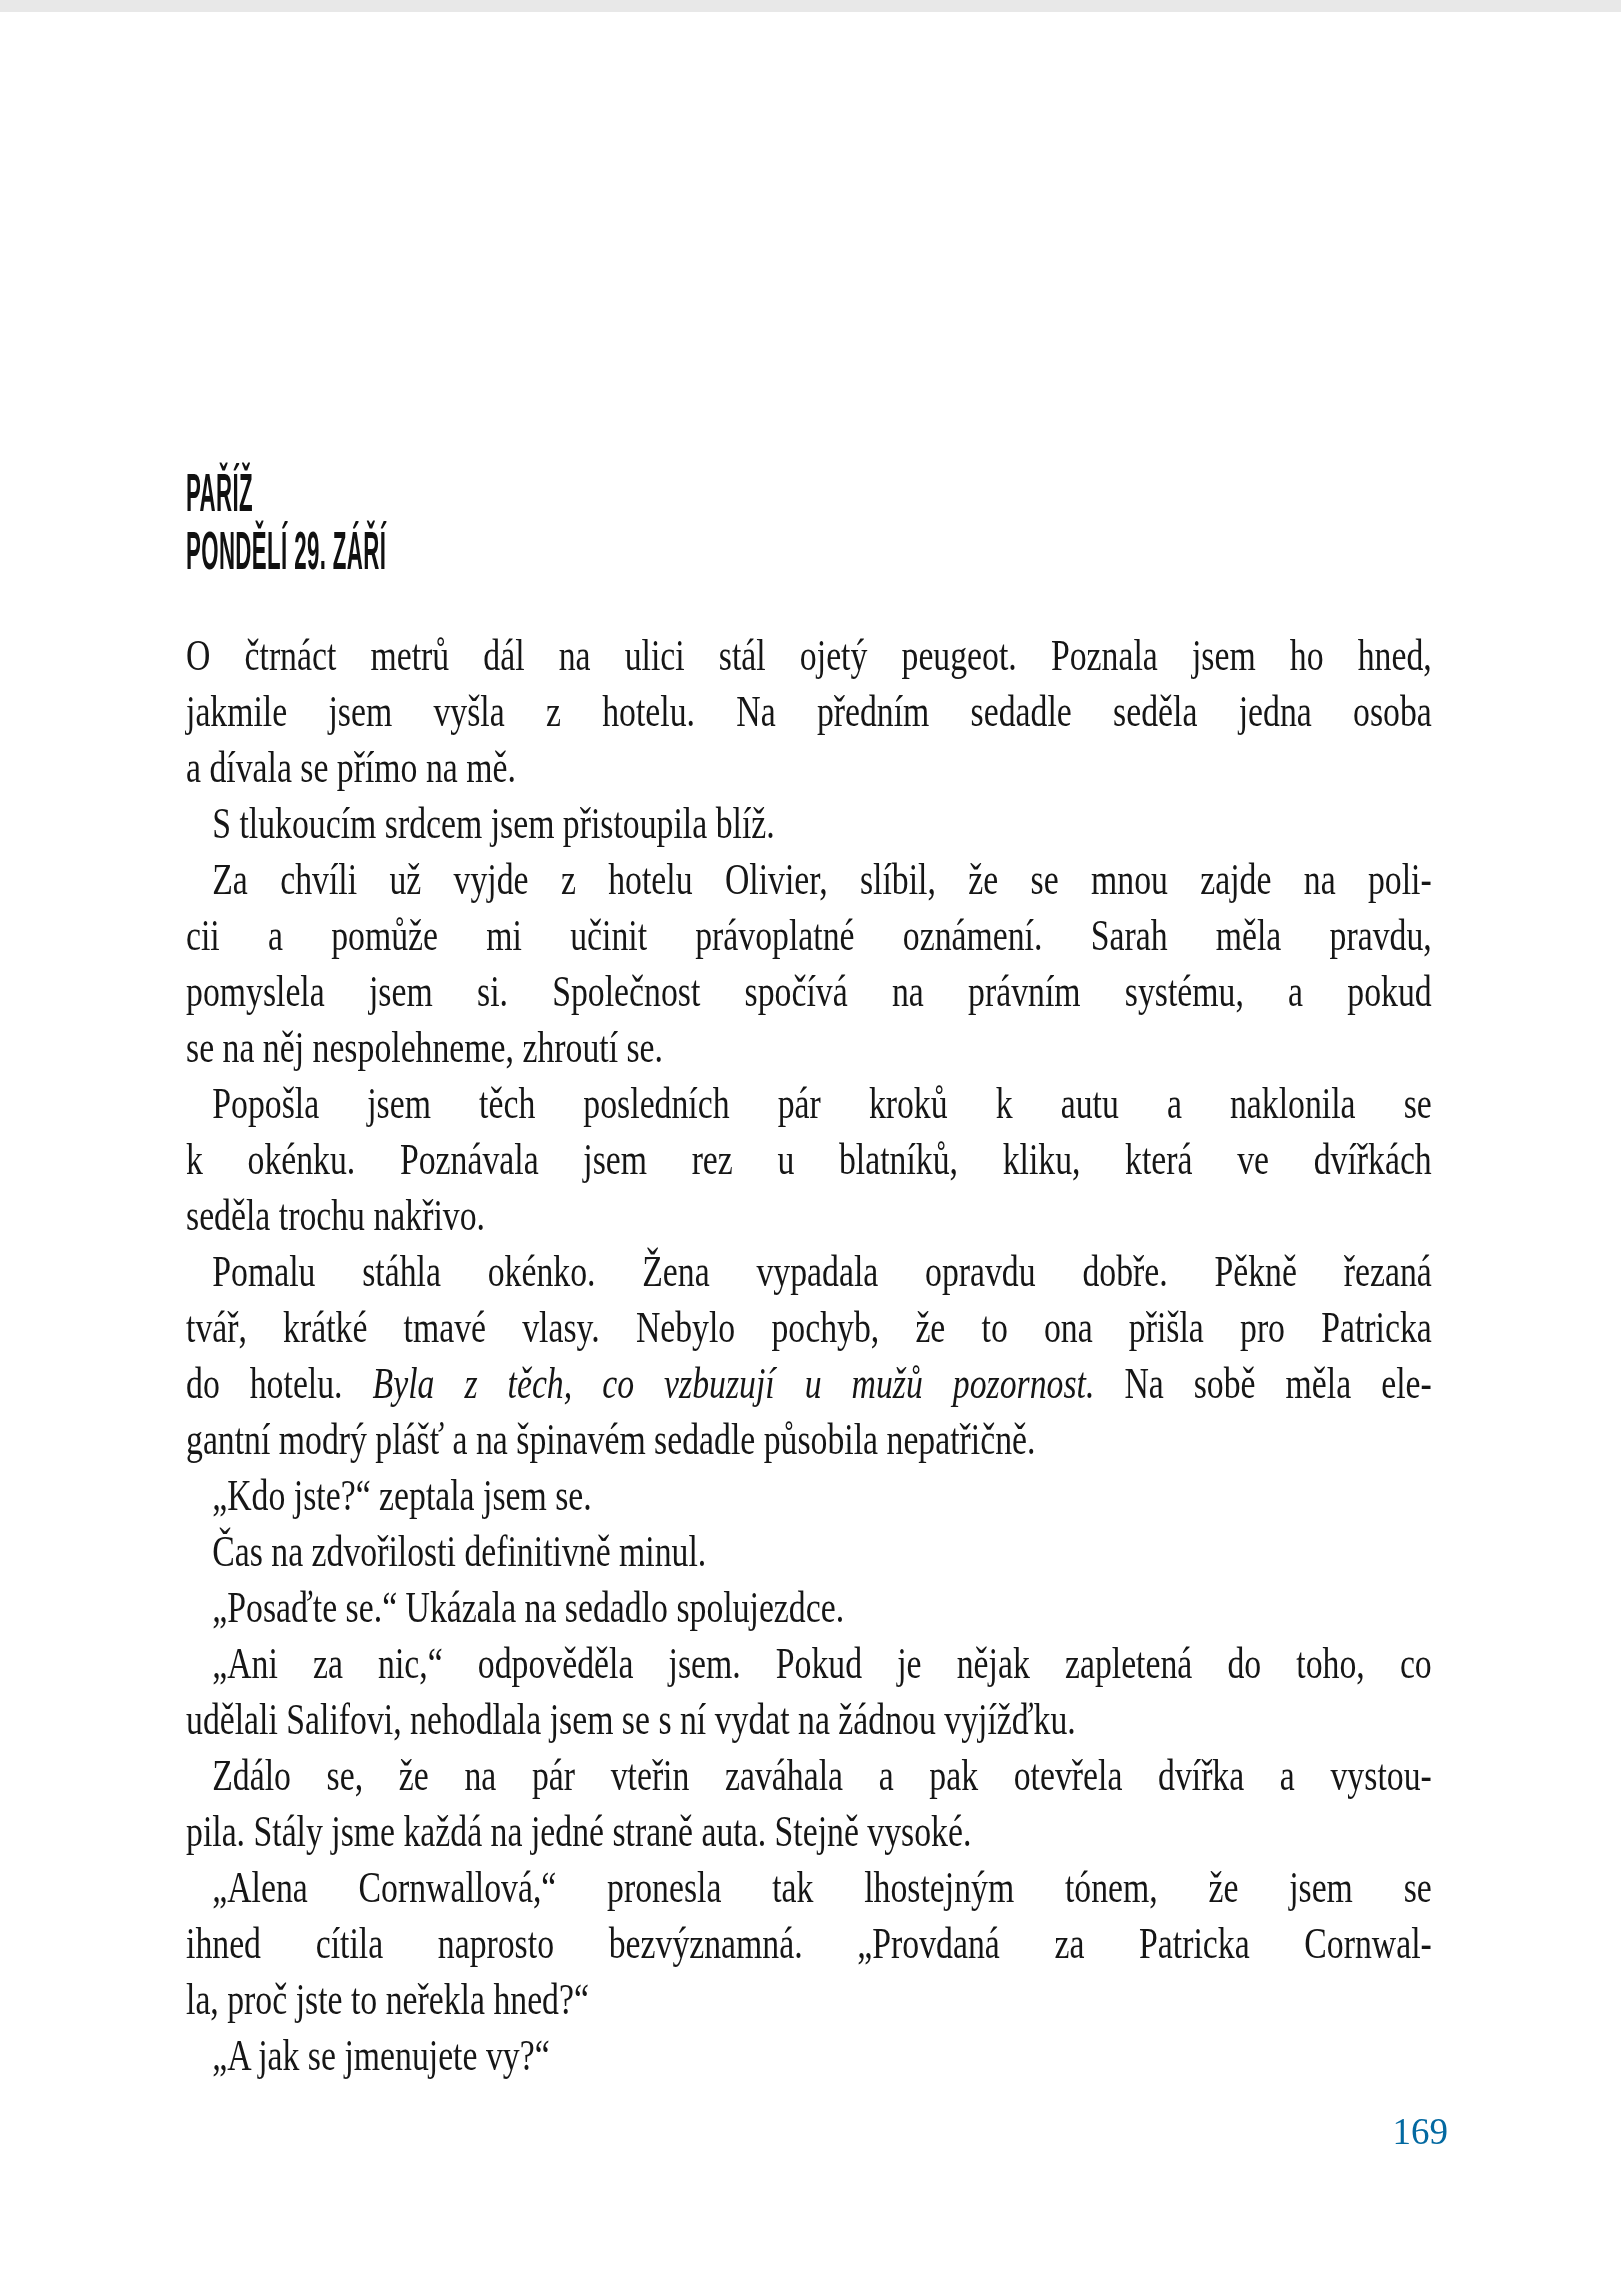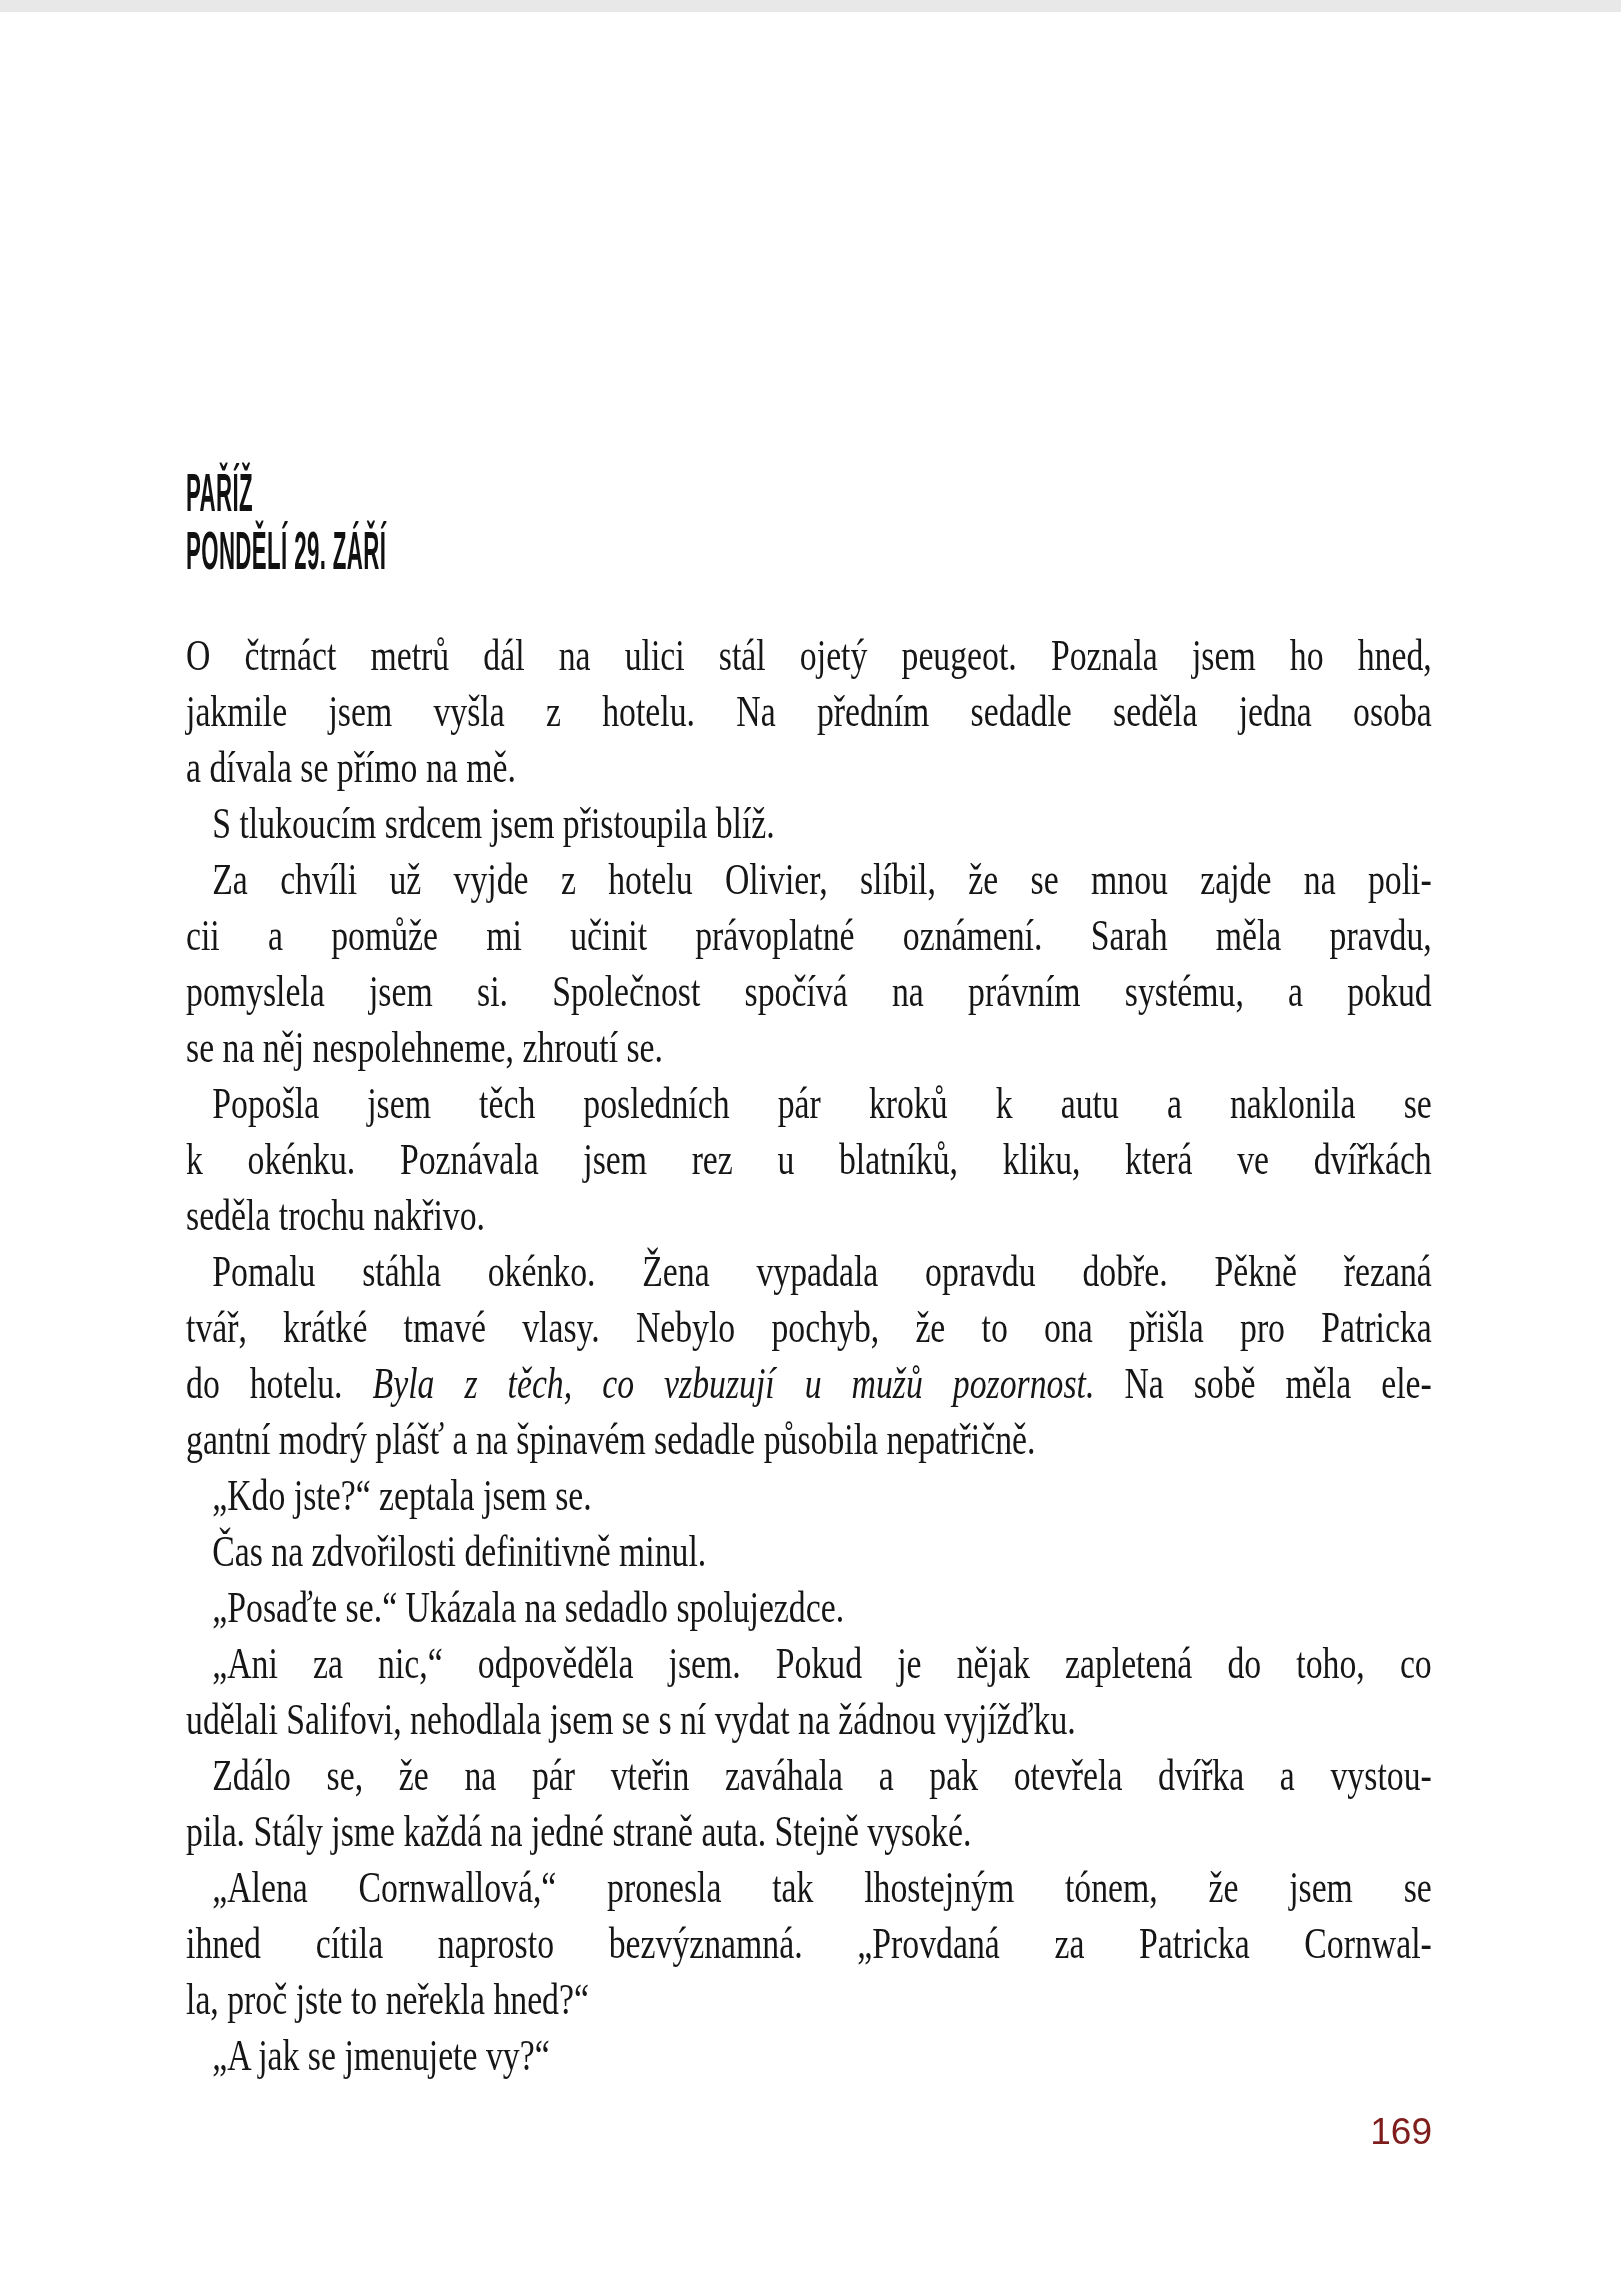--- a/index.html
+++ b/index.html
@@ -57,25 +57,25 @@
   }
   .line.indent {
     text-indent: 35px;
   }
   .it {
     font-style: italic;
   }
   .folio {
     position: absolute;
     top: 2100px;
-    right: 189px;
+    right: 173px;
     font-size: 37px;
     line-height: 40px;
-    color: #7f1d1d;
-    font-family: Liberation Sans, sans-serif;
+    color: #0369a1;
+    font-family: Liberation Serif, serif;
   }
 </style>
 </head>
 <body>
 
 <div class="page" style="background: rgb(255, 255, 255);">
   <div class="header">
     <div class="hline">PAŘÍŽ</div>
     <div class="hline">PONDĚLÍ 29. ZÁŘÍ</div>
   </div>

